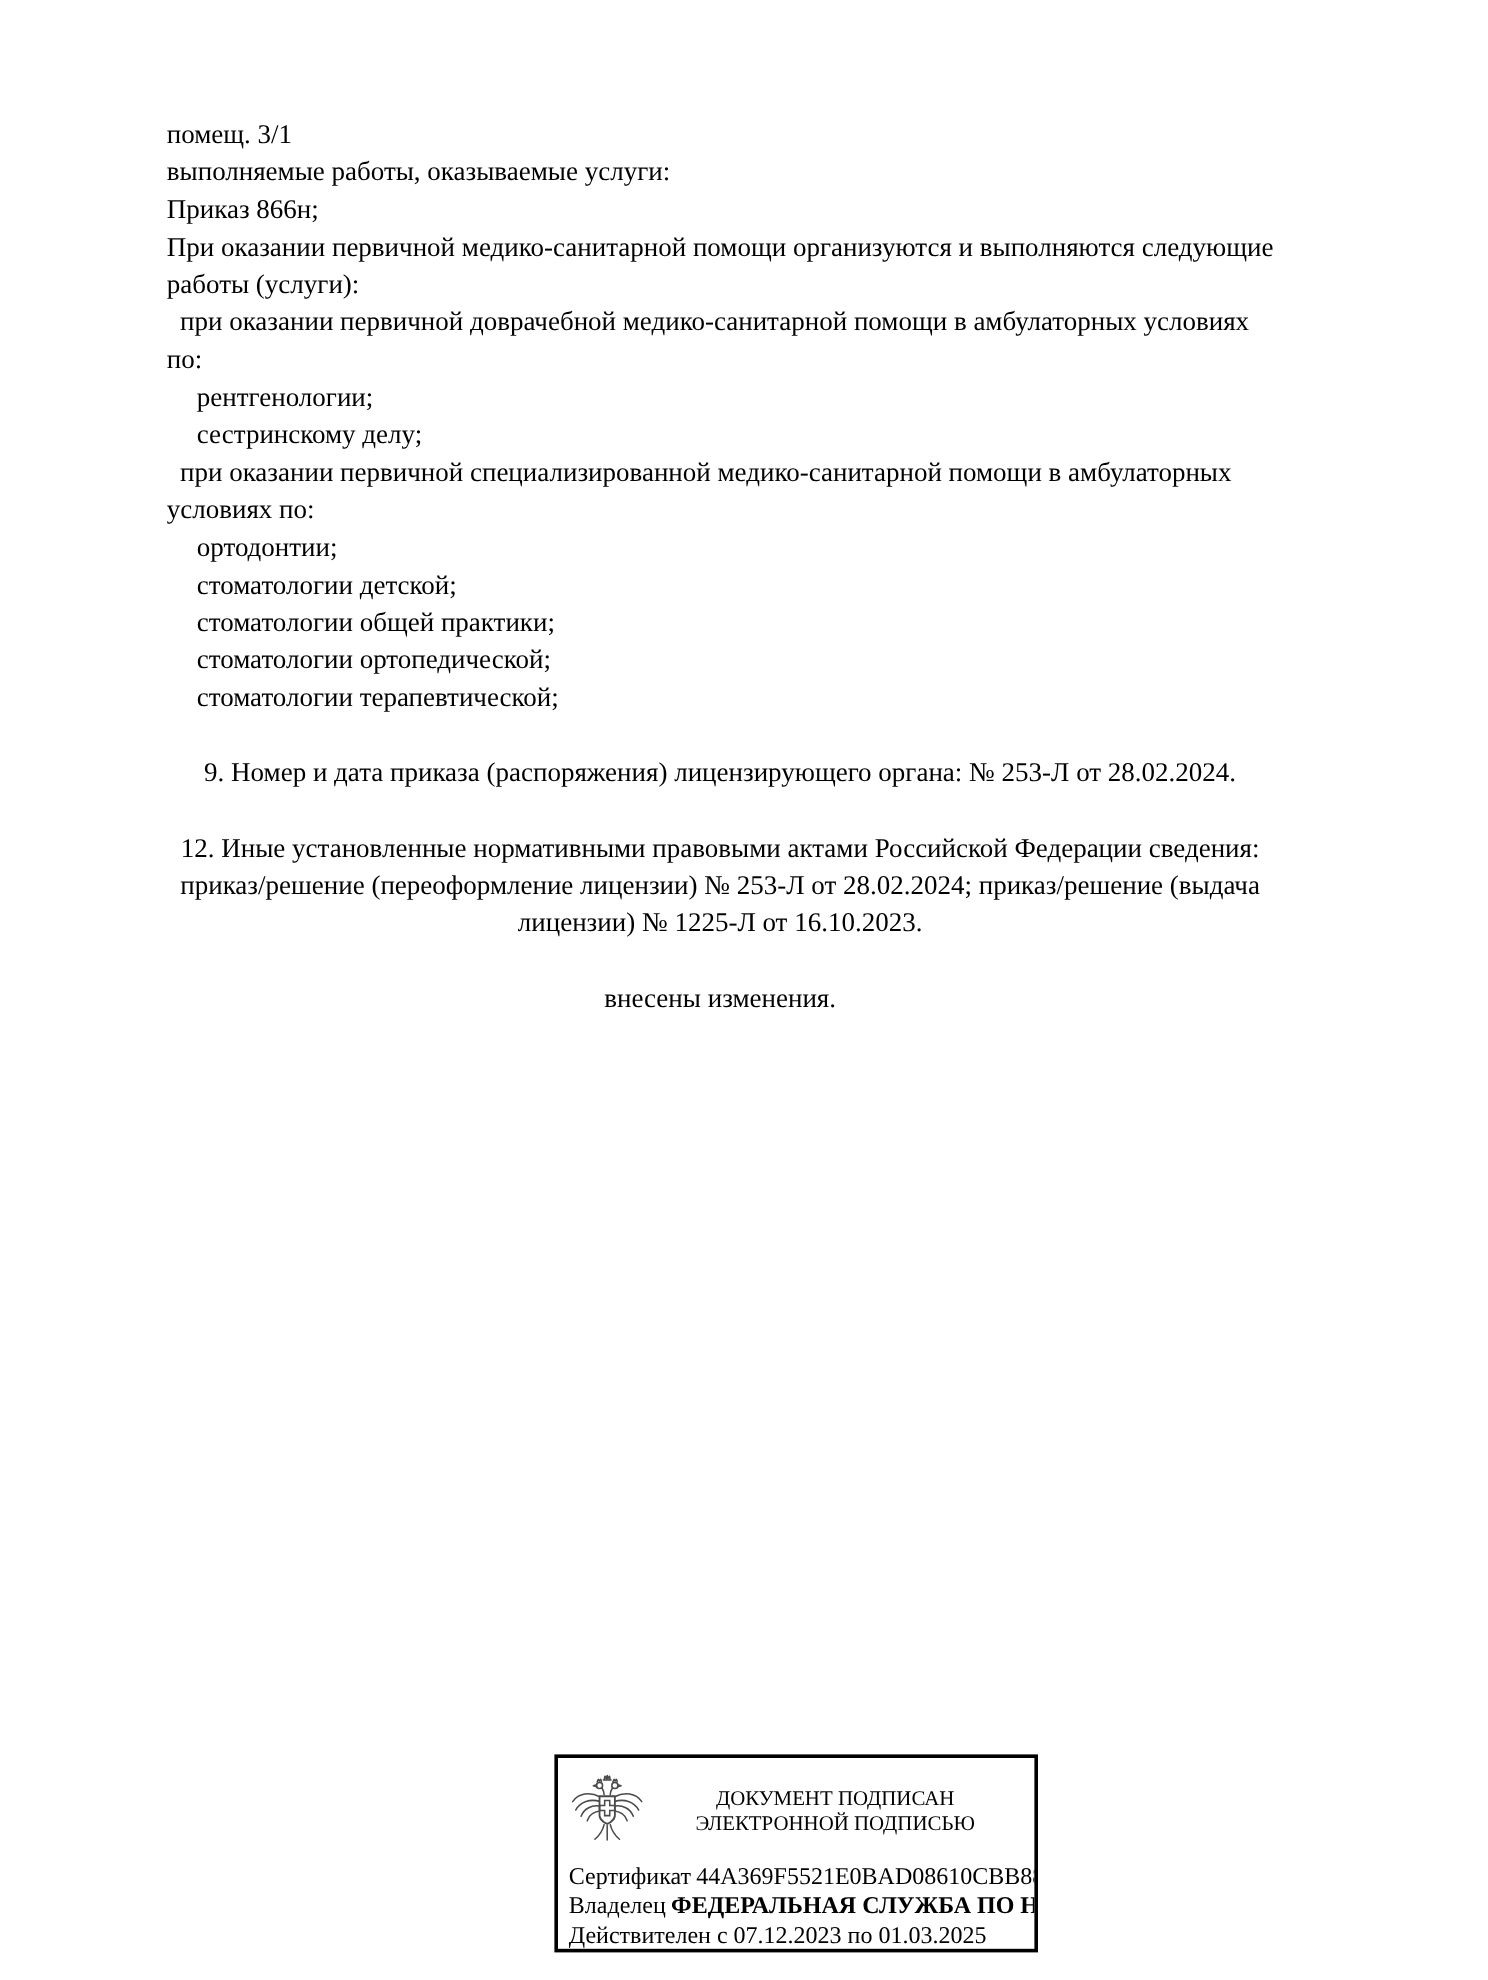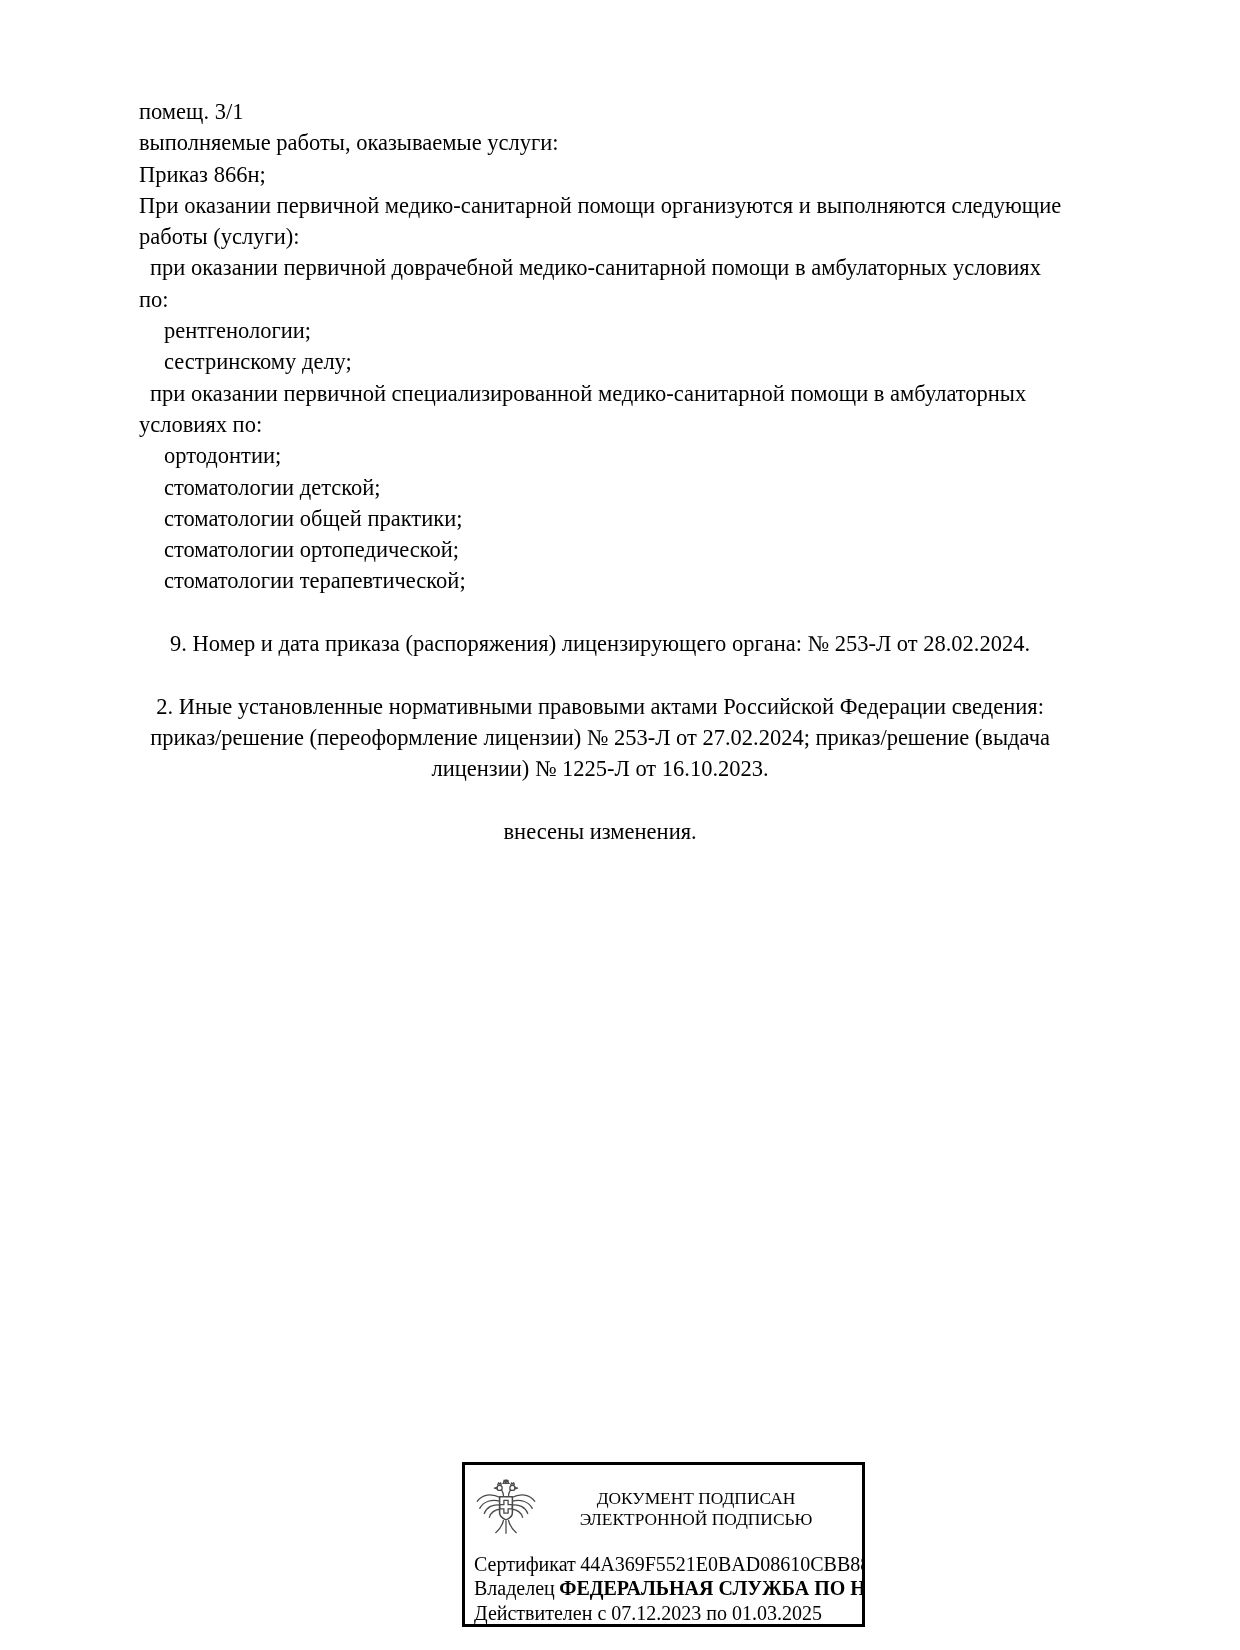--- a/index.html
+++ b/index.html
@@ -84,22 +84,22 @@
         <div class="line indent-2">ортодонтии;</div>
         <div class="line indent-2">стоматологии детской;</div>
         <div class="line indent-2">стоматологии общей практики;</div>
         <div class="line indent-2">стоматологии ортопедической;</div>
         <div class="line indent-2">стоматологии терапевтической;</div>
       </div>
       <div class="para">
         <div class="line indent-0">9. Номер и дата приказа (распоряжения) лицензирующего органа: № 253-Л от 28.02.2024.</div>
       </div>
       <div class="para">
-        <div class="line indent-0">2. Иные установленные нормативными правовыми актами Российской Федерации сведения:</div>
-        <div class="line indent-0">приказ/решение (переоформление лицензии) № 253-Л от 27.02.2024; приказ/решение (выдача</div>
+        <div class="line indent-0">12. Иные установленные нормативными правовыми актами Российской Федерации сведения:</div>
+        <div class="line indent-0">приказ/решение (переоформление лицензии) № 253-Л от 28.02.2024; приказ/решение (выдача</div>
         <div class="line indent-0">лицензии) № 1225-Л от 16.10.2023.</div>
       </div>
       <div class="para">
         <div class="line indent-0">внесены изменения.</div>
       </div>
     </div>
 
   <div class="sign-box">
     <div class="sign-top">
       <span class="emblem">

